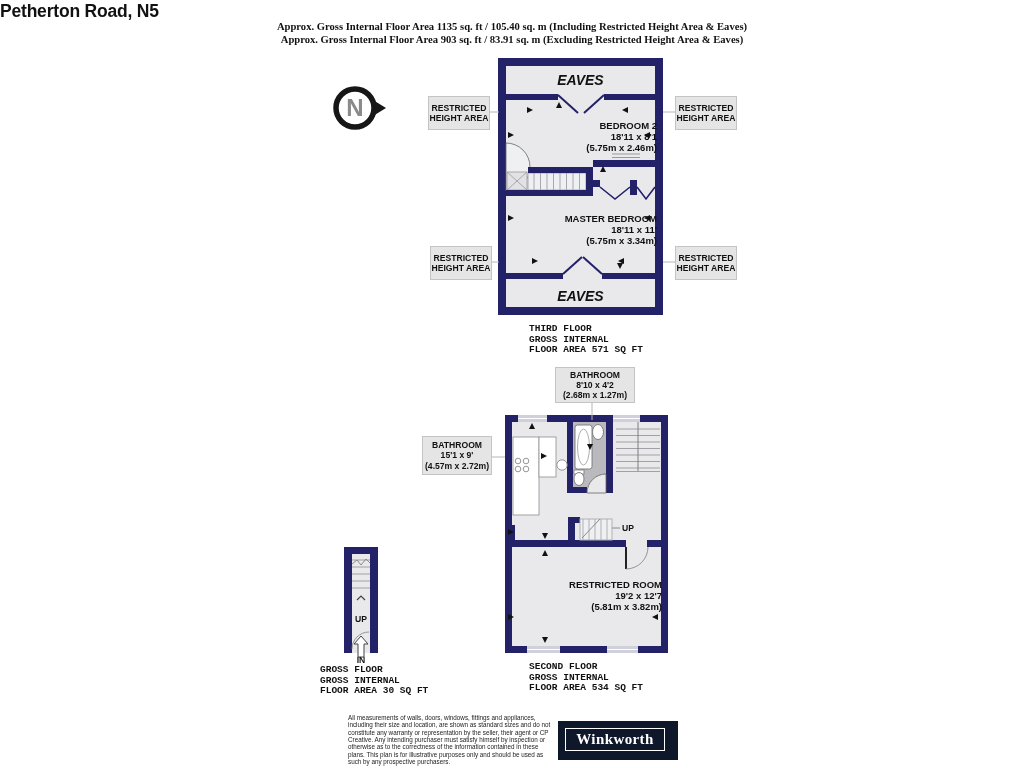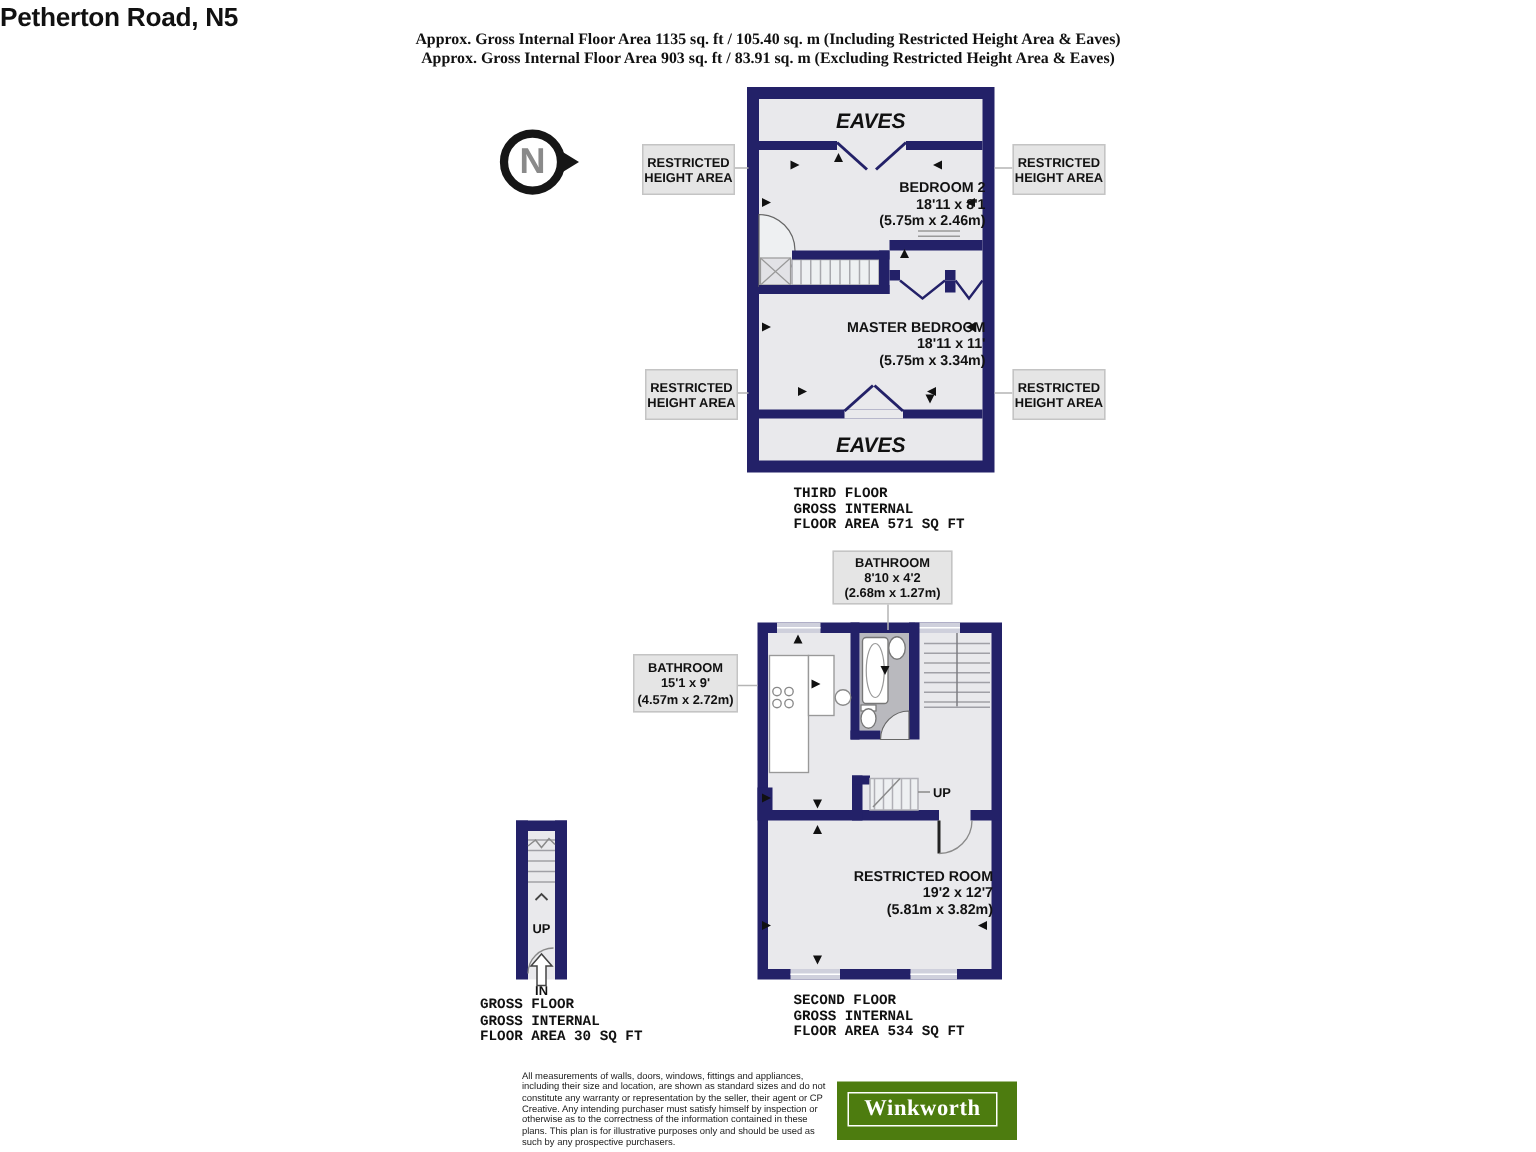--- a/index.html
+++ b/index.html
@@ -16,21 +16,21 @@
             font-weight:bold;font-size:8.6px;line-height:1.18;}
   
   .roomlabel{text-align:right;font-weight:bold;font-size:9.5px;line-height:10.8px;}
   .caption{font-weight:bold;font-size:9.5px;line-height:10.6px;text-align:left;font-family:Liberation Mono, monospace;}
   .small-bold{font-weight:bold;font-size:8.6px;}
   .eaves{text-align:center;font-weight:bold;font-size:14px;font-style:italic;}
   
   .north-n{text-align:center;font-size:24px;font-weight:bold;color:#8a8a8a;}
   
   .disclaimer{font-size:6.3px;line-height:1.17;color:#222;}
-  .logo{background:#4d7c0f;}
+  .logo{background:#0f172a;}
   .logo-inner{position:absolute;left:7px;top:7px;width:98px;height:21px;border:1.5px solid #ffffff;
               display:flex;align-items:center;justify-content:center;}
   .logo-text{color:#ffffff;font-family:"Liberation Serif","DejaVu Serif",serif;
              font-weight:bold;font-size:15px;letter-spacing:0.4px;}
 </style>
 </head>
 <body>
 
 <div id="page">
 

